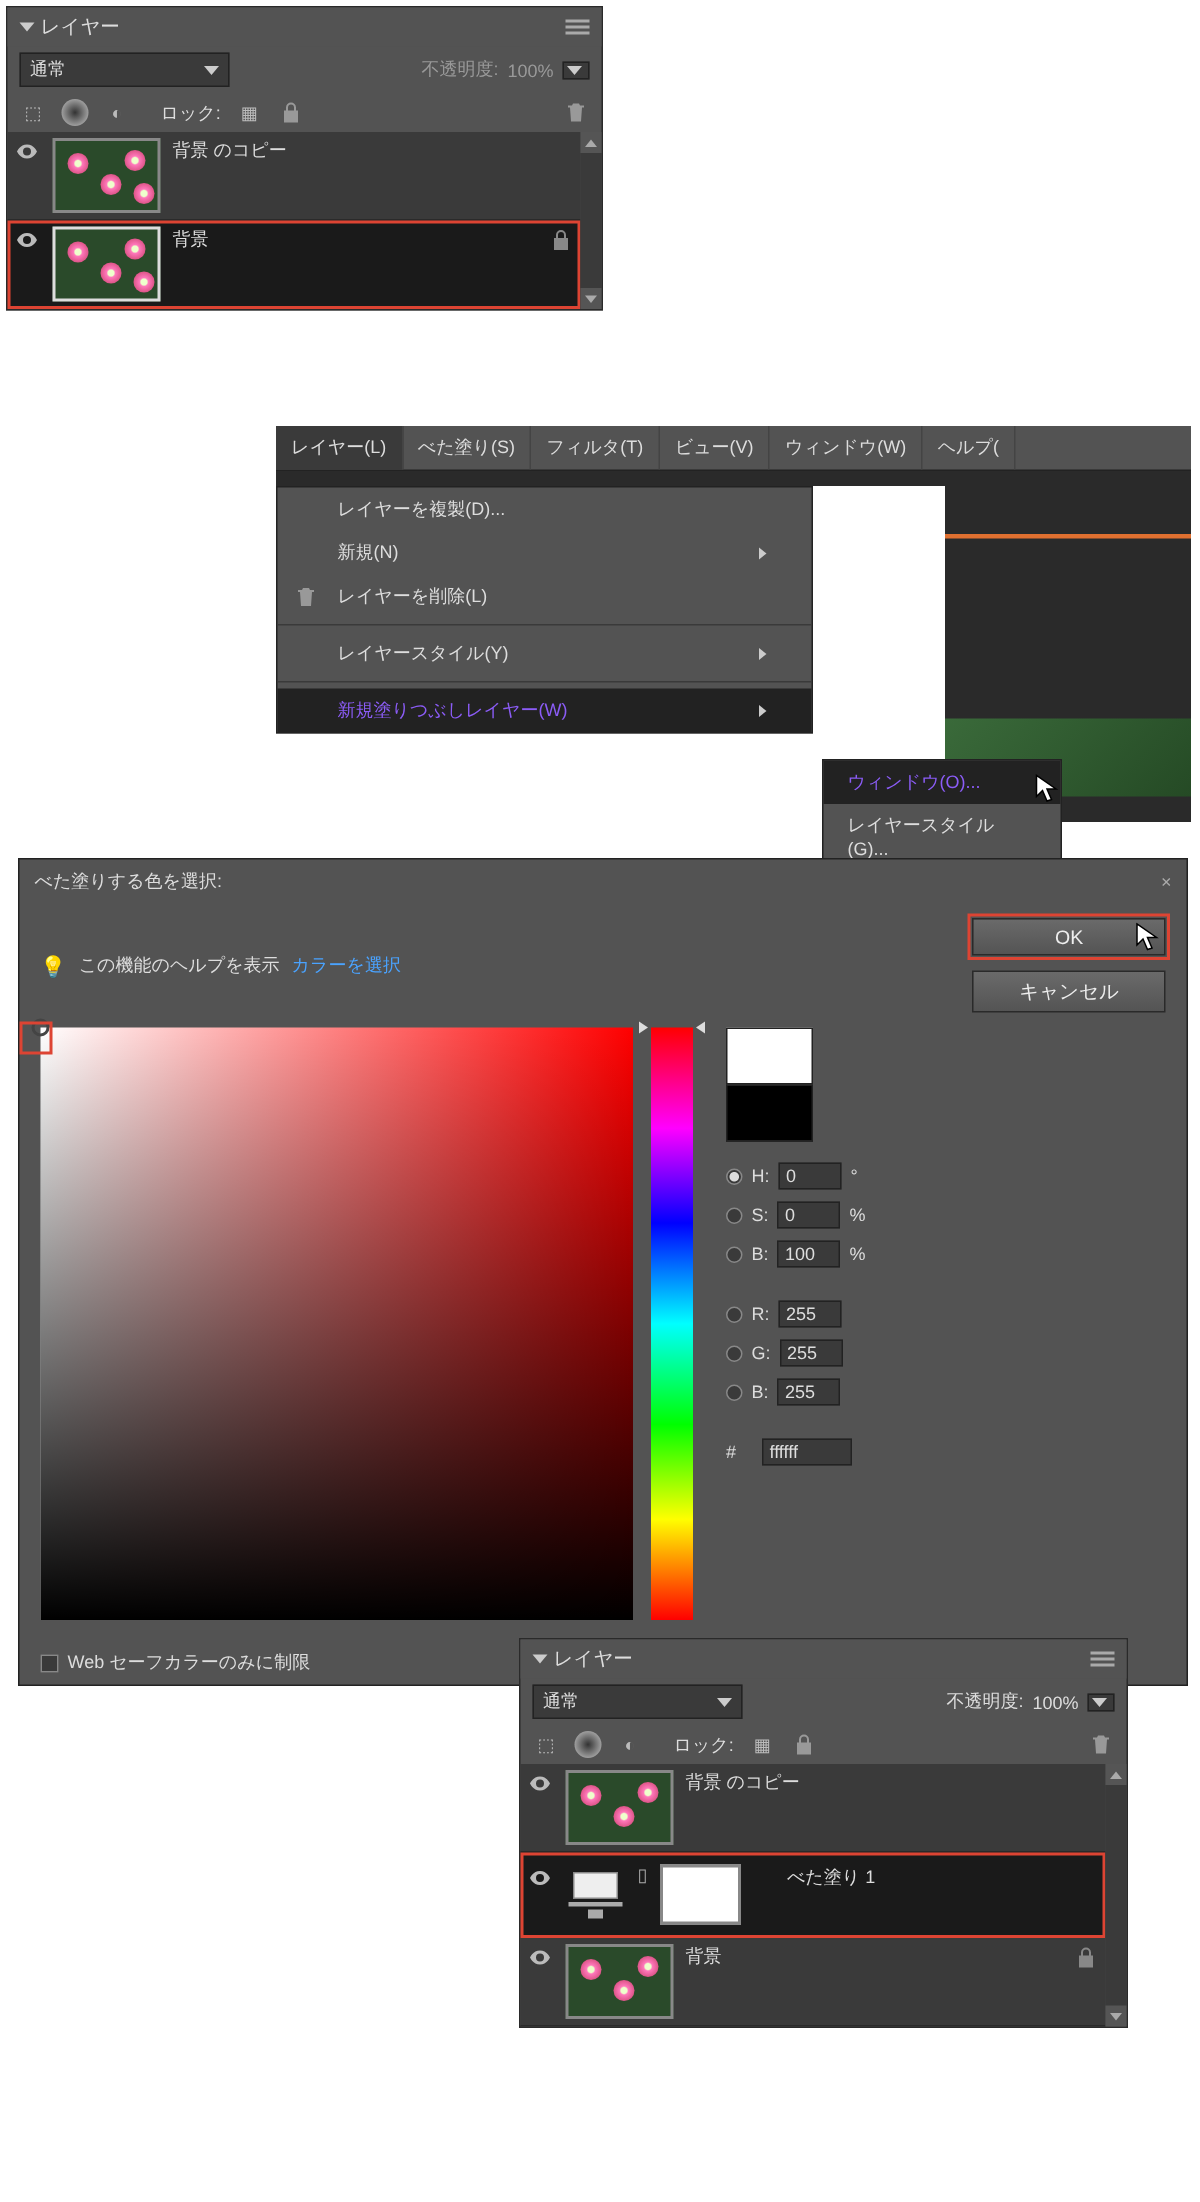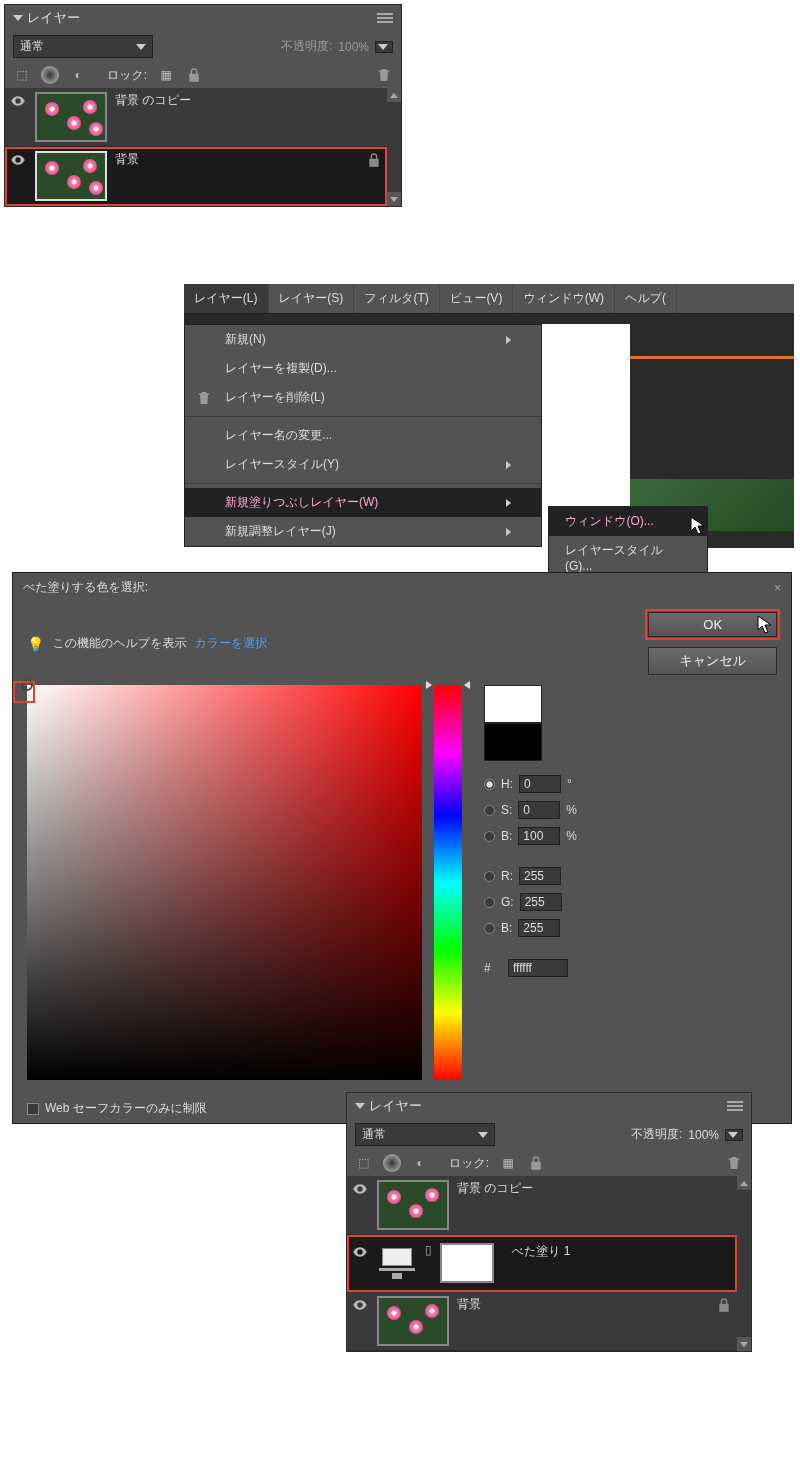--- a/index.html
+++ b/index.html
@@ -111,21 +111,21 @@
     border: 1px solid #222;
   }
   .menu-item {
     padding: 6px 30px 6px 40px;
     font-size: 12px;
     display: flex;
     justify-content: space-between;
     align-items: center;
     position: relative;
   }
-  .menu-item.highlight { background: #222; color: #f9a8d4; }
+  .menu-item.highlight { background: #222; color: #8b5cf6; }
   .menu-sep { border-top: 1px solid #3a3a3a; margin: 4px 0; }
   .menu-item .arrow {
     width: 0; height: 0;
     border-top: 4px solid transparent;
     border-bottom: 4px solid transparent;
     border-left: 5px solid #ccc;
   }
   .submenu {
     background: #535353;
     border: 1px solid #222;
@@ -333,58 +333,51 @@
       <div class="scroll-btn">
           <span class="t" style="border-top:5px solid #aaa"></span>
         </div>
     </div>
   </div>
 </div>
 
 <div style="position:absolute; left:184px; top:284px; width:610px;">
   <div class="menubar">
     <div class="menubar-item active">レイヤー(L)</div>
-    <div class="menubar-item">レイヤー(S)</div>
+    <div class="menubar-item">べた塗り(S)</div>
     <div class="menubar-item">フィルタ(T)</div>
     <div class="menubar-item">ビュー(V)</div>
     <div class="menubar-item">ウィンドウ(W)</div>
     <div class="menubar-item">ヘルプ(</div>
   </div>
   <div style="height:10px;background:#2a2a2a;"></div>
   <div class="menu" style="width:358px;">
     <div class="menu-item">
+      <span>レイヤーを複製(D)...</span>
+    </div>
+    <div class="menu-item">
       <span>新規(N)</span>
       <span class="arrow"></span>
-    </div>
-    <div class="menu-item">
-      <span>レイヤーを複製(D)...</span>
     </div>
     <div class="menu-item">
       <span class="icon-placeholder trash-icon" style="position:absolute;left:10px;">
         <svg viewBox="0 0 24 24">
             <path fill="#999" d="M6 7h12l-1 14H7L6 7zm3-4h6l1 2h4v2H4V5h4l1-2z"></path>
           </svg>
       </span>
       <span>レイヤーを削除(L)</span>
     </div>
     <div class="menu-sep"></div>
     <div class="menu-item">
-      <span>レイヤー名の変更...</span>
-    </div>
-    <div class="menu-item">
       <span>レイヤースタイル(Y)</span>
       <span class="arrow"></span>
     </div>
     <div class="menu-sep"></div>
     <div class="menu-item highlight">
       <span>新規塗りつぶしレイヤー(W)</span>
-      <span class="arrow"></span>
-    </div>
-    <div class="menu-item">
-      <span>新規調整レイヤー(J)</span>
       <span class="arrow"></span>
     </div>
   </div>
 
   <div style="position:absolute; right:0; top:26px; width:164px; height:238px; background:#2a2a2a; z-index:-1;">
     <div style="height:46px;"></div>
     <div style="height:3px;background:#e07030;"></div>
     <div style="height:120px;"></div>
     <div style="height:52px;background:linear-gradient(135deg,#3a6a3a,#254a25);"></div>
   </div>
@@ -548,21 +541,21 @@
               <path fill="#bbb" d="M12 5c-7 0-10 7-10 7s3 7 10 7 10-7 10-7-3-7-10-7zm0 11a4 4 0 110-8 4 4 0 010 8z"></path>
             </svg>
         </span>
         <div class="fill-icon">
           <div class="rect"></div>
             <div class="base"></div>
             <div class="stand"></div>
         </div>
         <span style="color:#aaa">▯</span>
         <div class="fill-thumb"></div>
-        <span style="margin-left:10px">べた塗り 1</span>
+        <span style="margin-left:23px">べた塗り 1</span>
       </div>
       <div class="layer-row">
         <span class="icon-placeholder eye-icon">
           <svg viewBox="0 0 24 24">
               <path fill="#bbb" d="M12 5c-7 0-10 7-10 7s3 7 10 7 10-7 10-7-3-7-10-7zm0 11a4 4 0 110-8 4 4 0 010 8z"></path>
             </svg>
         </span>
         <div class="thumb">
           <div class="leaf"></div>
           <div class="flower" style="top:8px;left:8px"></div>

